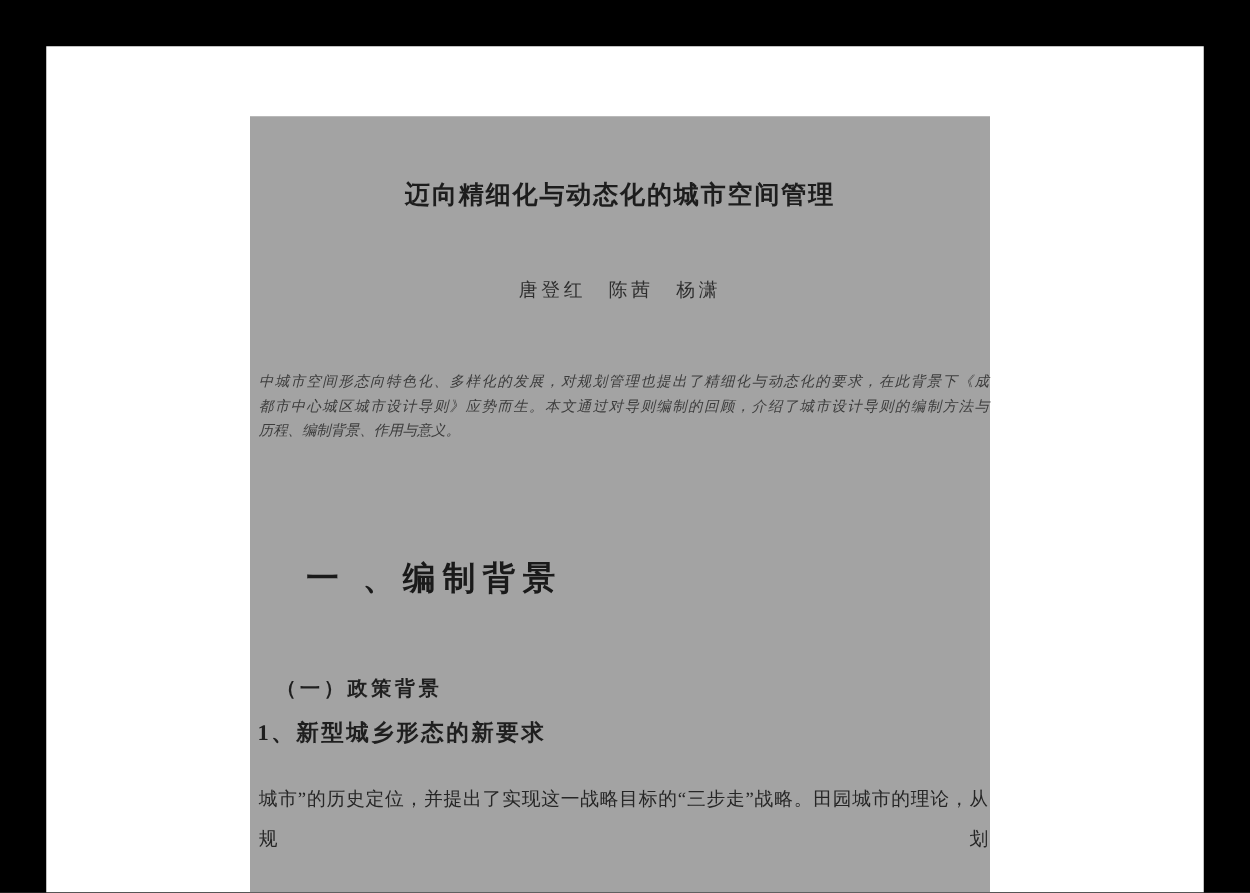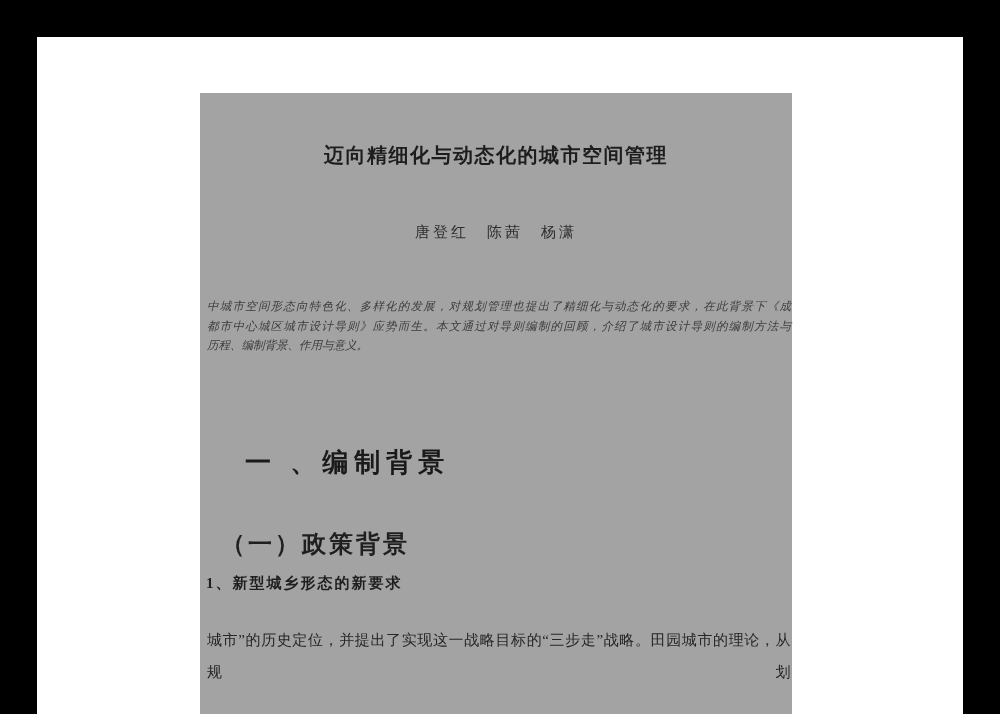--- a/index.html
+++ b/index.html
@@ -74,32 +74,32 @@
   .h1-heading {
     left: 17px; top: 352px;
     font-family: "Liberation Sans", sans-serif;
     font-weight: bold;
     font-size: 26px;
     letter-spacing: 6px;
     color: #1a1a1a;
     margin-left: 28px;
   }
   .h2-heading {
-    left: 21px; top: 435px;
+    left: 21px; top: 448px;
     font-family: "Liberation Sans", sans-serif;
     font-weight: bold;
-    font-size: 24px;
+    font-size: 16px;
     letter-spacing: 3px;
     color: #1f1f1f;
   }
   .h3-heading {
     left: 6px; top: 481px;
     font-family: "Liberation Serif", serif;
     font-weight: bold;
-    font-size: 15px;
+    font-size: 18px;
     letter-spacing: 2px;
     color: #1f1f1f;
   }
 
   .body-paragraph {
     left: 7px; top: 531px; width: 584px;
     font-size: 15px;
     line-height: 32px;
     color: #262626;
     letter-spacing: 0.5px;

